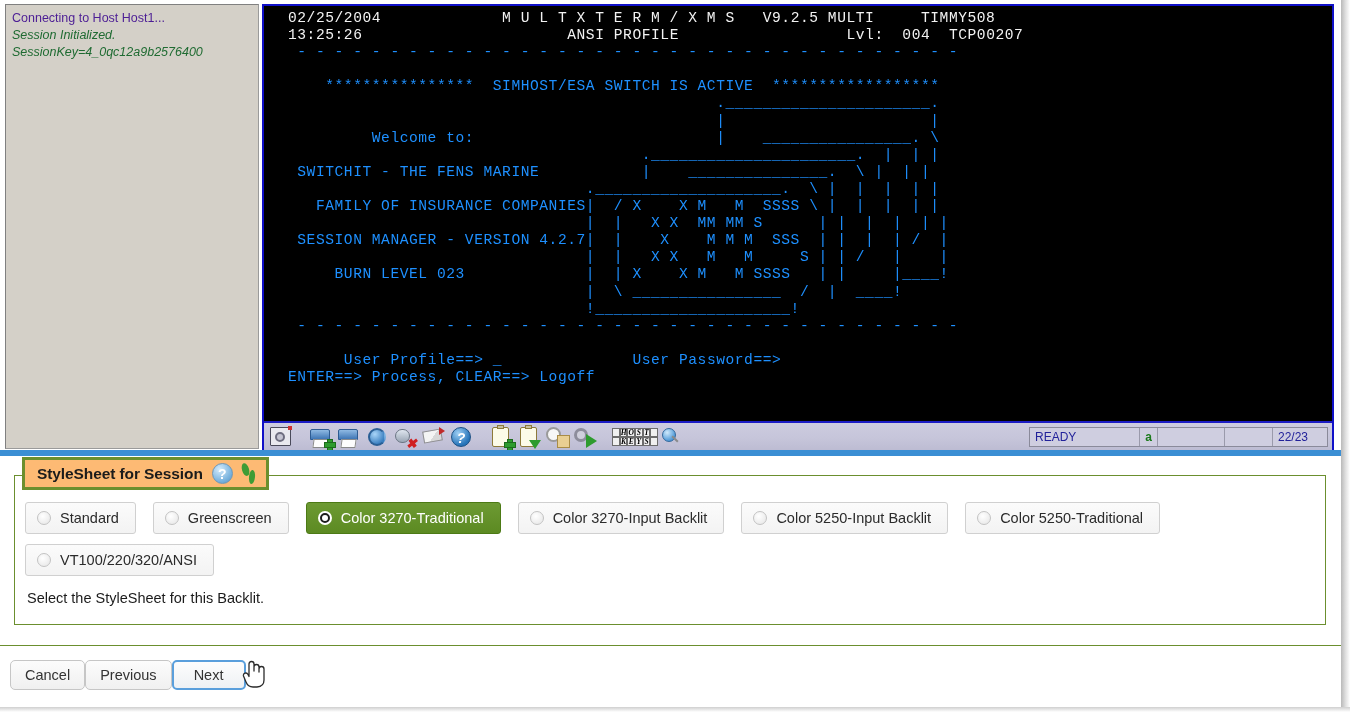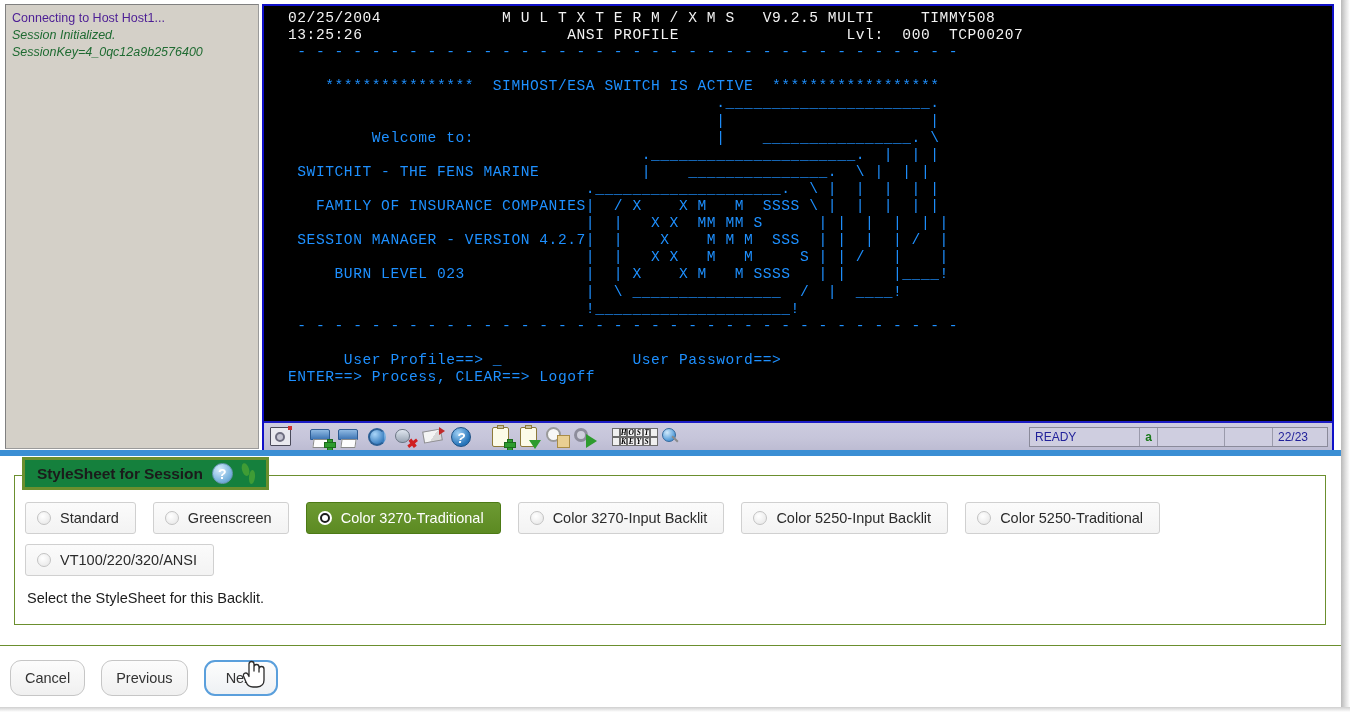--- a/index.html
+++ b/index.html
@@ -282,21 +282,21 @@
     left: 14px; top: 18px;
     width: 1312px;
     height: 150px;
     border: 1px solid #6b8f2e;
     background: #ffffff;
   }
   #legend {
     position: absolute;
     left: 7px; top: -19px;
     height: 33px;
-    background: #15803d;
+    background: #fdba74;
     border: 3px solid #6b8f2e;
     display: flex;
     align-items: center;
     padding: 0 9px 0 12px;
   }
   #legend-text {
     font-size: 15.5px;
     font-weight: bold;
     color: #1b1b1b;
     letter-spacing: -0.1px;
@@ -393,30 +393,29 @@
   }
 
   #button-bar {
     position: absolute;
     left: 10px; top: 203px;
     display: flex;
     flex-direction: row;
     align-items: center;
   }
   .form-btn {
-    height: 36px;
+    height: 30px;
     min-width: 74px;
     padding: 0 14px;
     border: 1px solid #c6c6c6;
-    border-radius: 11px;
+    border-radius: 5px;
     background: linear-gradient(to bottom,#fcfcfc,#f0f0f0);
     font-size: 14.5px;
     color: #333333;
     font-family: "Liberation Sans", sans-serif;
-    margin-right: 16px;
     cursor: pointer;
     display:flex; align-items:center; justify-content:center;
     position: relative;
   }
   .form-btn.focused {
     border: 2px solid #5a9fdc;
     background: linear-gradient(to bottom,#fdfdfd,#eef1f4);
   }
 
   
@@ -454,21 +453,21 @@
         <div class="log-line italic-green">Session Initialized.</div>
         <div class="log-line italic-green">SessionKey=4_0qc12a9b2576400</div>
       </div>
     </div>
 
     <div id="terminal-wrap">
       <div id="terminal-frame">
 
         <div id="screen">
           <pre class="term"><span class="w">02/25/2004</span><span class="w">             </span><span class="w">M U L T X T E R M / X M S</span><span class="w">   </span><span class="w">V9.2.5 MULTI</span><span class="w">     </span><span class="w">TIMMY508</span></pre>
-          <pre class="term"><span class="w">13:25:26</span><span class="w">                      </span><span class="w">ANSI PROFILE</span><span class="w">                  </span><span class="w">Lvl:  000</span><span class="w">  </span><span class="w">TCP00207</span></pre>
+          <pre class="term"><span class="w">13:25:26</span><span class="w">                      </span><span class="w">ANSI PROFILE</span><span class="w">                  </span><span class="w">Lvl:  004</span><span class="w">  </span><span class="w">TCP00207</span></pre>
           <pre class="term sep"> - - - - - - - - - - - - - - - - - - - - - - - - - - - - - - - - - - - -</pre>
           <pre class="term"> </pre>
           <pre class="term b">    ****************  SIMHOST/ESA SWITCH IS ACTIVE  ******************
                                               .______________________.
                                               |                      |
          Welcome to:                          |    ________________. \
                                       .______________________.  |  | |
  SWITCHIT - THE FENS MARINE           |    _______________.  \ |  | |
                                 .____________________.  \ |  |  |  | |
    FAMILY OF INSURANCE COMPANIES|  / X    X M   M  SSSS \ |  |  |  | |

